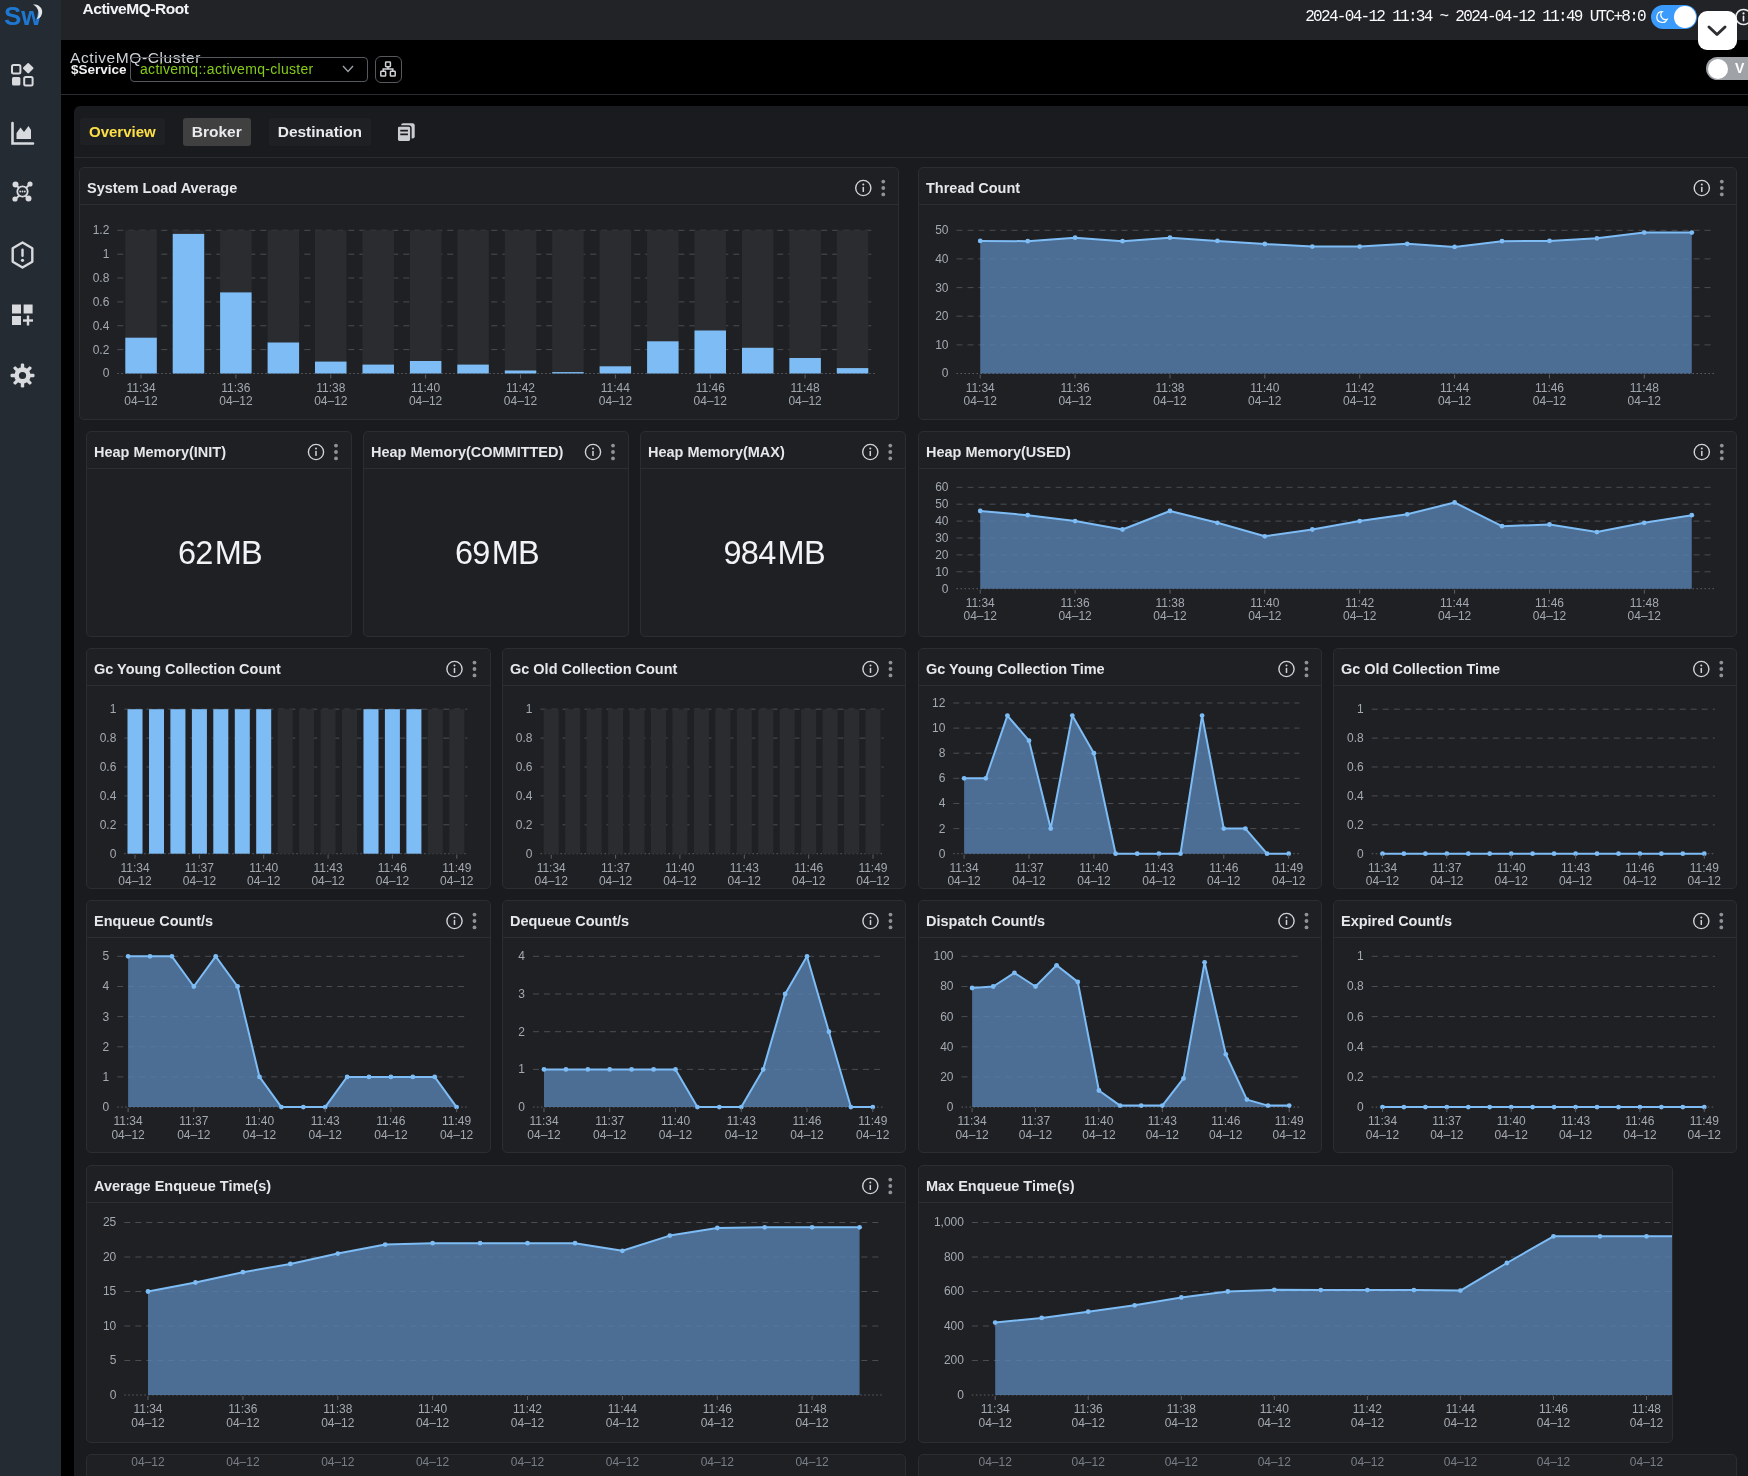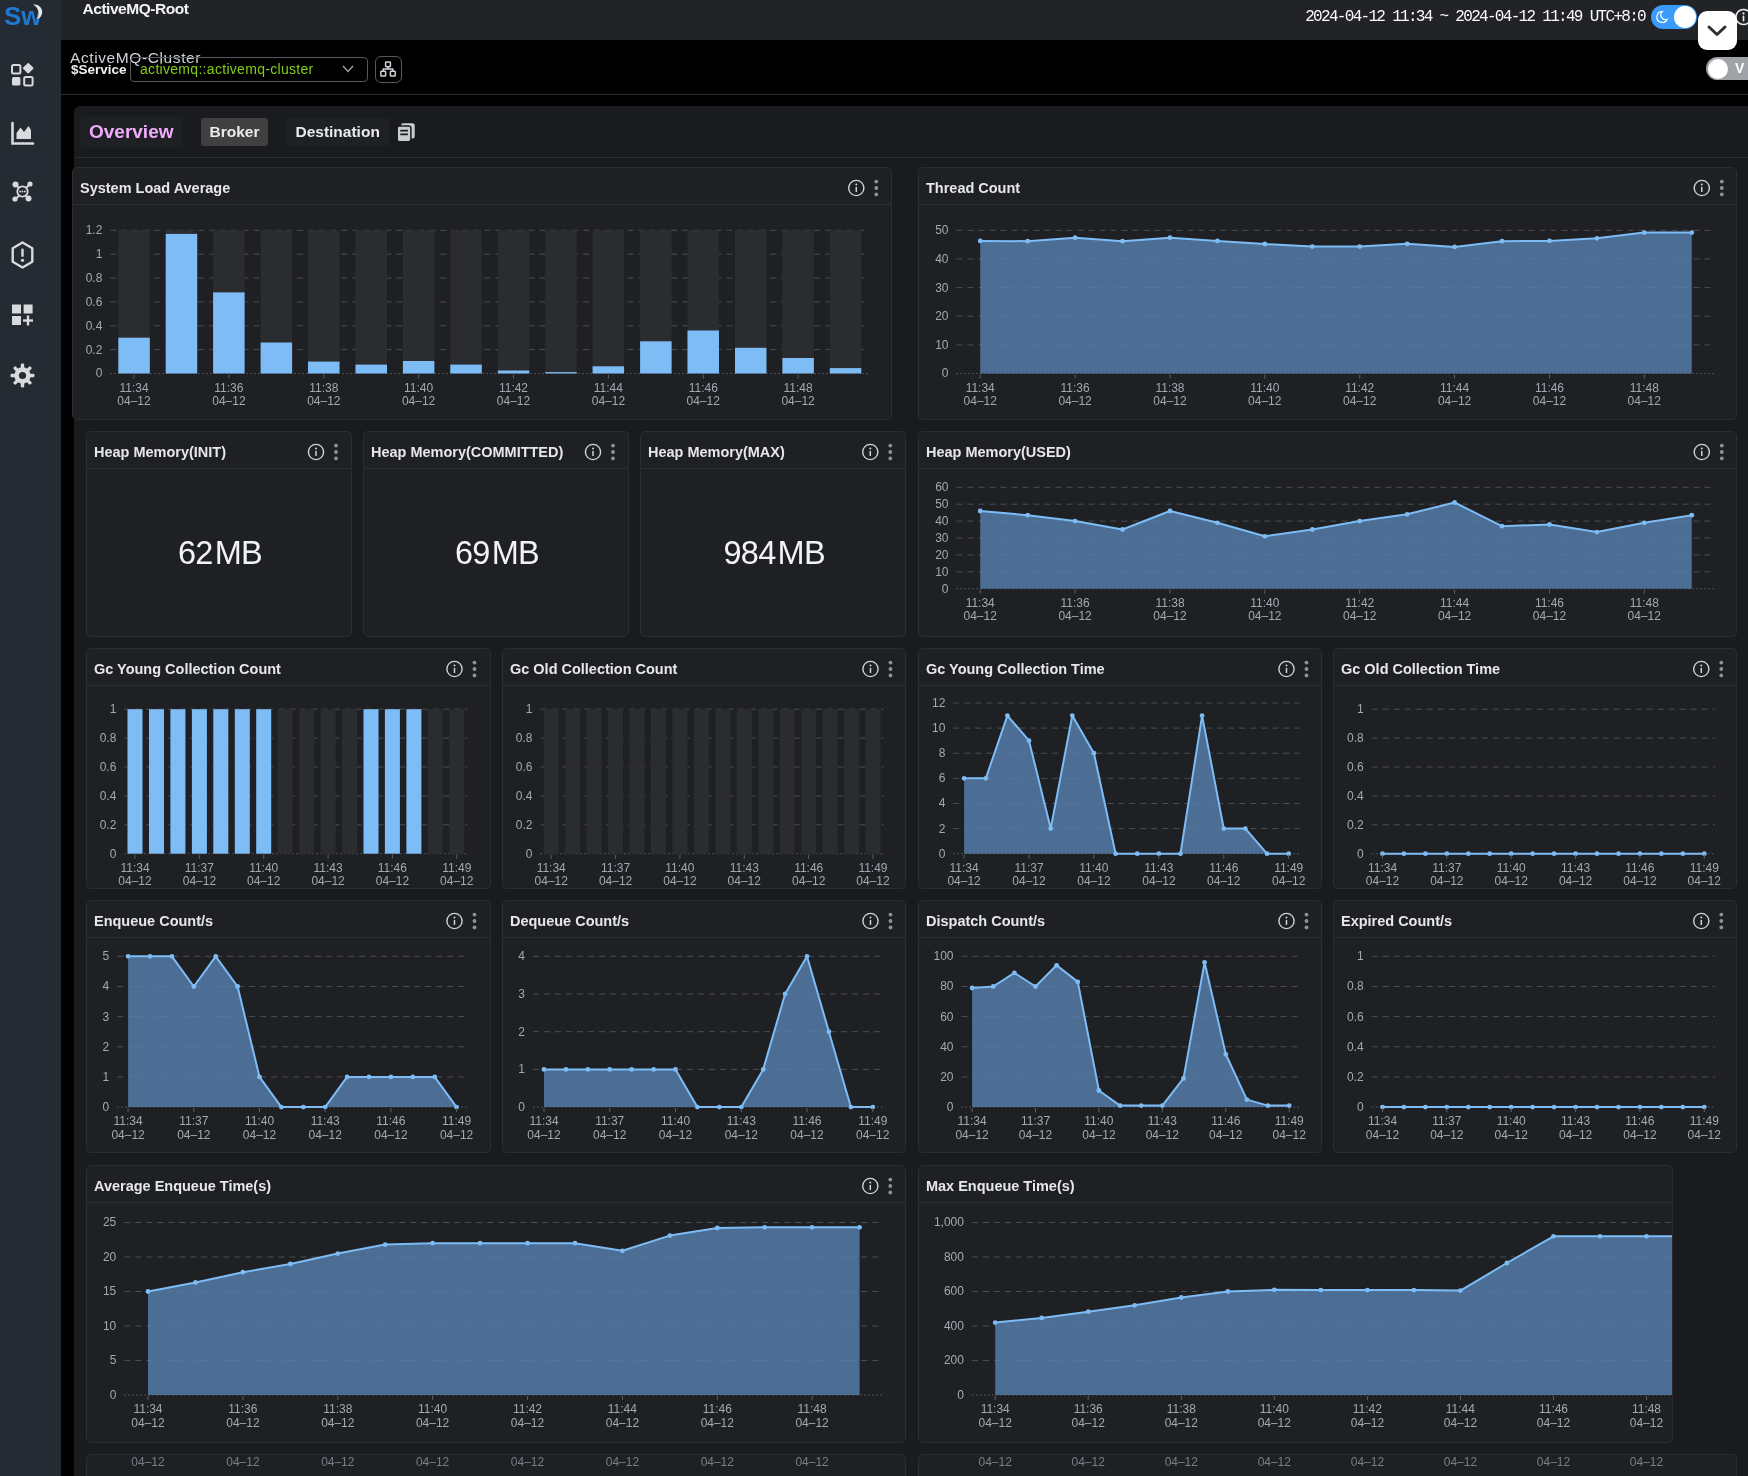--- a/index.html
+++ b/index.html
@@ -42,21 +42,21 @@
       <rect x="0.8" y="10.3" width="4.8" height="4.8" rx="0.6"></rect>
       <rect x="10.4" y="10.3" width="4.8" height="4.8" rx="0.6"></rect>
       <path d="M8 5.7 V8 M3.2 10.3 V8 H12.8 V10.3"></path>
     </g>
   </svg>
 <div style="position:absolute;left:1705.9px;top:57px;width:60px;height:23.2px;border-radius:11.6px;background:#9fa3a8;"></div>
 <div style="position:absolute;left:1707.5px;top:58.5px;width:20px;height:20px;border-radius:50%;background:#fff;"></div>
 <div style="position:absolute;left:1735px;top:60px;font-size:14px;font-weight:700;color:#fff;">V</div>
 <div style="position:absolute;left:74px;top:106px;width:1674px;height:1370px;background:#1a1b1e;border-radius:6px 0 0 0;"></div>
 <div style="position:absolute;left:80px;top:106px;height:51px;display:flex;align-items:center;gap:18px;z-index:2">
-    <span style="font-size:19px;font-weight:600;color:#f0abfc;background:#1f2023;padding:5px 9px;border-radius:3px;">Overview</span>
+    <span style="font-size:15px;font-weight:600;color:#fde047;background:#1f2023;padding:5px 9px;border-radius:3px;">Overview</span>
     <span style="font-size:15.5px;font-weight:600;color:#e8eaec;background:#404040;padding:5px 9px;border-radius:3px;">Broker</span>
     <span style="font-size:15.5px;font-weight:600;color:#e8eaec;background:#1f2023;padding:5px 9px;border-radius:3px;">Destination</span>
   </div>
 <svg style="position:absolute;left:395px;top:122px;z-index:2" width="23" height="21" viewBox="0 0 21 19">
     <rect x="5.5" y="1" width="12.5" height="14" rx="2" fill="#c9cdd2"></rect>
     <rect x="2" y="3.5" width="12.5" height="14.5" rx="2" fill="#c9cdd2" stroke="#1a1b1e" stroke-width="1.4"></rect>
     <rect x="4.8" y="7" width="7" height="1.6" fill="#1a1b1e"></rect>
     <rect x="4.8" y="10.4" width="7" height="1.6" fill="#1a1b1e"></rect>
   </svg>
 <div style="position:absolute;left:74px;top:156.5px;width:1674px;height:1px;background:#2b2d31;z-index:2"></div>
@@ -113,21 +113,21 @@
       <rect x="10.8" y="0.5" width="3.4" height="6" rx="1.2" fill="#d8dadd" transform="rotate(90 12.5 12.5)"></rect>
       <rect x="10.8" y="0.5" width="3.4" height="6" rx="1.2" fill="#d8dadd" transform="rotate(135 12.5 12.5)"></rect>
       <rect x="10.8" y="0.5" width="3.4" height="6" rx="1.2" fill="#d8dadd" transform="rotate(180 12.5 12.5)"></rect>
       <rect x="10.8" y="0.5" width="3.4" height="6" rx="1.2" fill="#d8dadd" transform="rotate(225 12.5 12.5)"></rect>
       <rect x="10.8" y="0.5" width="3.4" height="6" rx="1.2" fill="#d8dadd" transform="rotate(270 12.5 12.5)"></rect>
       <rect x="10.8" y="0.5" width="3.4" height="6" rx="1.2" fill="#d8dadd" transform="rotate(315 12.5 12.5)"></rect>
       <circle cx="12.5" cy="12.5" r="8.2" fill="#d8dadd"></circle>
       <circle cx="12.5" cy="12.5" r="3.6" fill="#252b33"></circle>
     </svg>
   </div>
-<div class="card" style="left:72px;top:166.5px;width:820.3px;height:253.9px;">
+<div class="card" style="left:79px;top:166.5px;width:820.3px;height:253.9px;">
     <svg width="820.3" height="253.9" viewBox="0 0 820.3 253.9" style="position:absolute;left:0;top:0">
       <text x="7" y="25.0" font-size="14.5" font-weight="600" fill="#e6e7e9">System Load Average</text>
       <circle cx="783.3" cy="20.0" r="7.6" fill="none" stroke="#cfd3d8" stroke-width="1.4"></circle>
       <circle cx="783.3" cy="16.6" r="1.0" fill="#cfd3d8"></circle>
       <rect x="782.55" y="18.7" width="1.5" height="5.4" rx="0.7" fill="#cfd3d8"></rect>
       <circle cx="803.3" cy="13.6" r="1.9" fill="#8e939a"></circle>
       <circle cx="803.3" cy="20.0" r="1.9" fill="#8e939a"></circle>
       <circle cx="803.3" cy="26.4" r="1.9" fill="#8e939a"></circle>
       <line x1="0" y1="36.5" x2="820.3" y2="36.5" stroke="#2c2e32" stroke-width="1.2"></line>
       <line x1="37.3" y1="205.5" x2="796.3" y2="205.5" stroke="#5c5f64" stroke-width="1" stroke-dasharray="1.5,2.5"></line>

